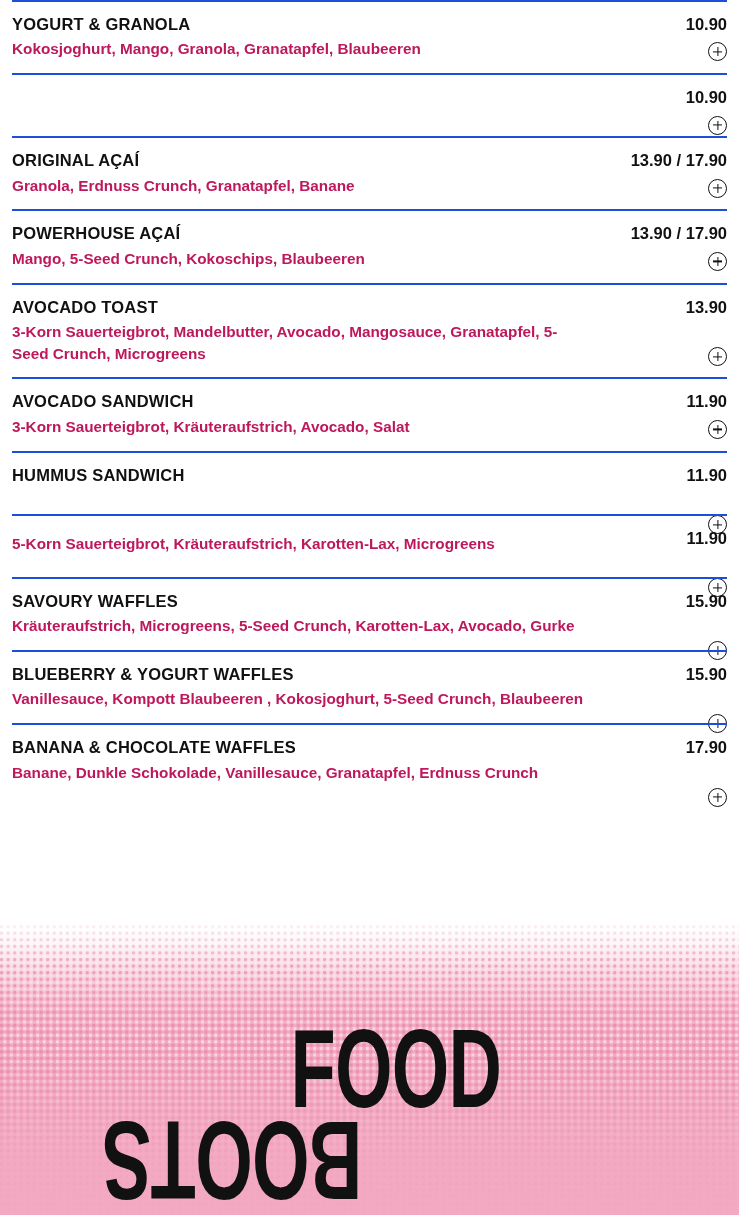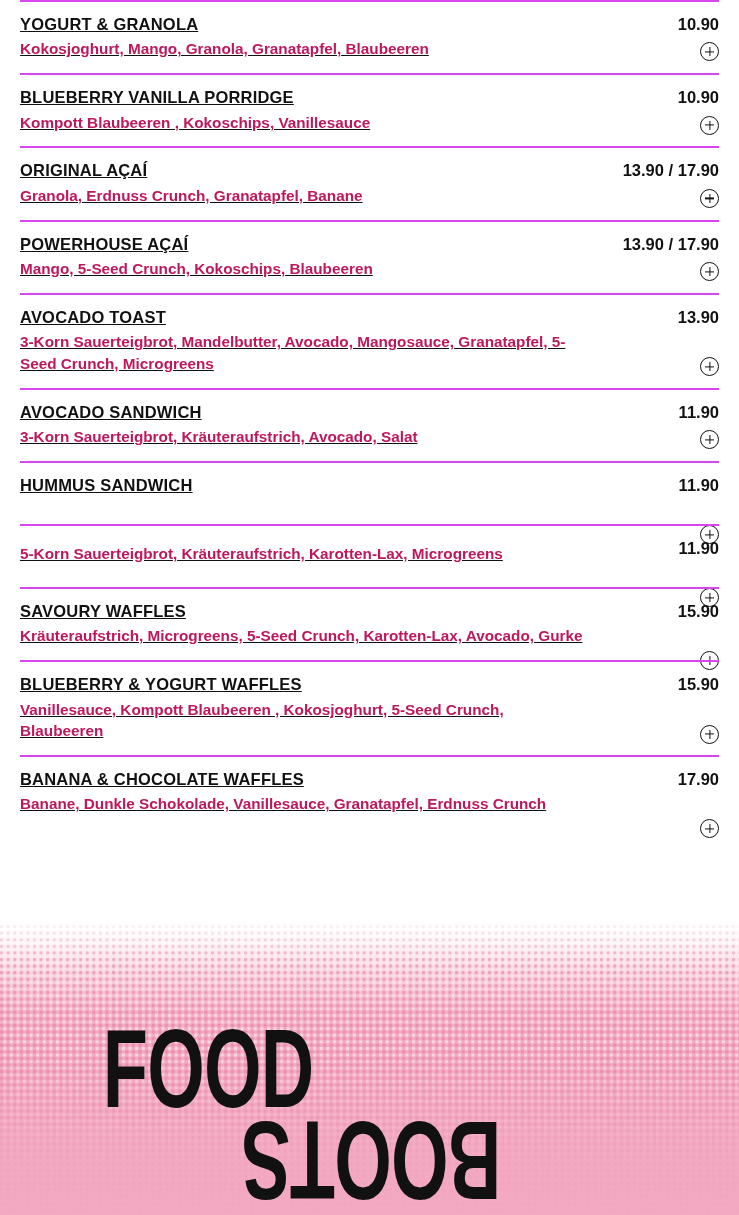--- a/index.html
+++ b/index.html
@@ -29,25 +29,24 @@
   .menu-list {
     position: absolute;
     top: 0;
     left: 0;
     width: 739px;
     padding: 0;
   }
 
   .menu-item {
     position: relative;
-    margin: 0 20px;
-    border-top: 2px solid #d946ef;
+    margin: 0 12px;
+    border-top: 2px solid #1d4ed8;
     padding: 13px 0 13px 0;
     min-height: 63px;
-    text-decoration: underline;
   }
 
   .item-main {
     padding-right: 130px;
   }
 
   .item-title {
     font-size: 16.5px;
     font-weight: 700;
     letter-spacing: 0.2px;
@@ -193,21 +192,21 @@
       rgba(0,0,0,0.25) 185px,
       rgba(0,0,0,0) 240px);
   }
 
   
   .wordmark {
     position: absolute;
     left: 0;
     bottom: 10px;
     width: 604px;
-    text-align: left;
+    text-align: right;
     pointer-events: none;
     z-index: 4;
   }
 
   .wordmark-line {
     font-family: "Liberation Sans", sans-serif;
     font-weight: 700;
     color: #111111;
     line-height: 0.80;
     letter-spacing: -1px;
@@ -237,24 +236,20 @@
         <div class="item-main">
           <div class="item-title">YOGURT &amp; GRANOLA</div>
           <div class="item-desc">Kokosjoghurt, Mango, Granola, Granatapfel, Blaubeeren</div>
         </div>
         <div class="item-right">
           <div class="item-price">10.90</div>
           <button class="add-btn" aria-label="add"></button>
         </div>
       </div>
       <div class="menu-item">
-        <div class="item-main">
-          <div class="item-title">BLUEBERRY VANILLA PORRIDGE</div>
-          <div class="item-desc">Kompott Blaubeeren , Kokoschips, Vanillesauce</div>
-        </div>
         <div class="item-right">
           <div class="item-price">10.90</div>
           <button class="add-btn" aria-label="add"></button>
         </div>
       </div>
       <div class="menu-item">
         <div class="item-main">
           <div class="item-title">ORIGINAL AÇAÍ</div>
           <div class="item-desc">Granola, Erdnuss Crunch, Granatapfel, Banane</div>
         </div>

